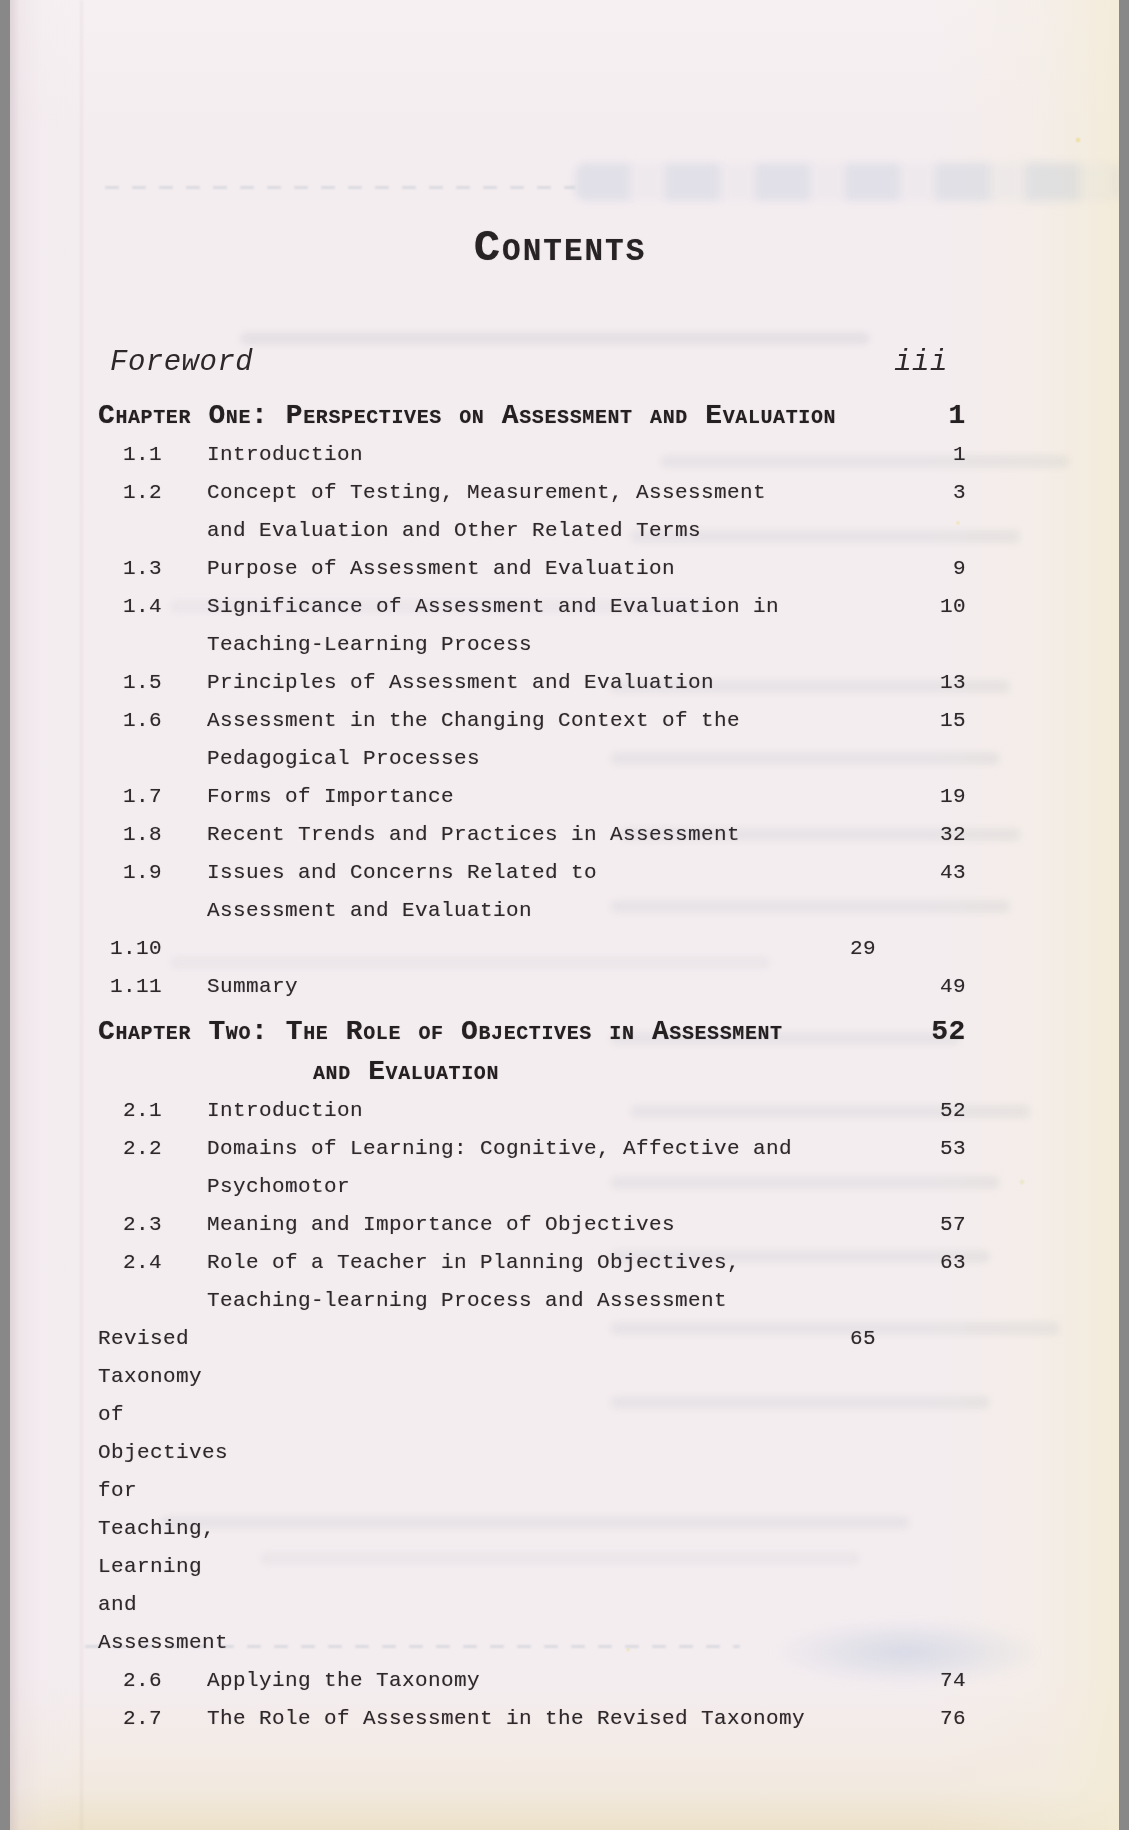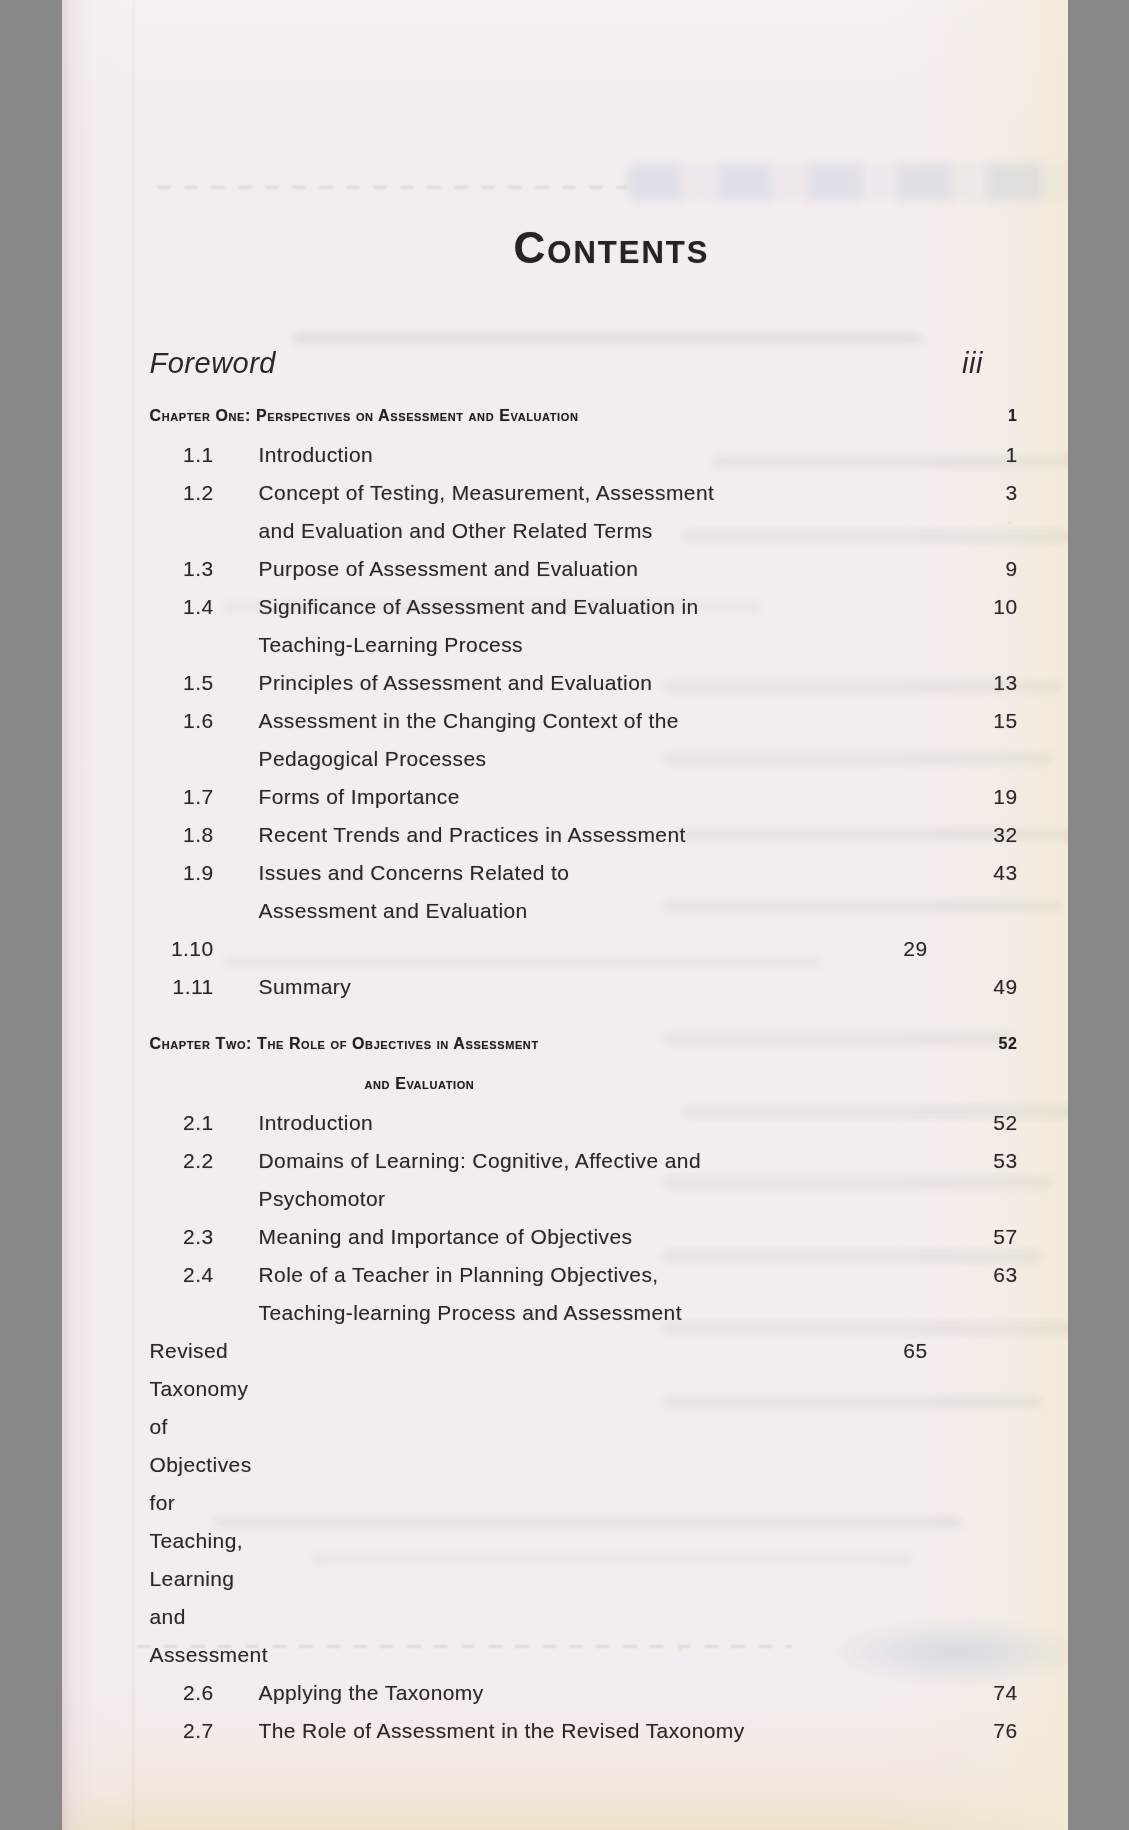--- a/index.html
+++ b/index.html
@@ -1,21 +1,21 @@
 <!DOCTYPE html>
 <html><head>
 <meta charset="utf-8">
 <style>
   html,body { margin:0; padding:0; background:#888; }
   .sheet {
     position:relative;
-    width:1006px; height:1830px;
+    width:1109px; height:1830px;
     margin:0 auto;
     overflow:hidden;
-    font-family:Liberation Sans, sans-serif;
+    font-family:Liberation Mono, monospace;
     color:#2e282b;
     background-color:#f4edf0;
     background-image:
       radial-gradient(5px 5px at 1068px 140px, rgba(230,210,90,.55), transparent 70%),
       radial-gradient(4px 4px at 948px 523px, rgba(235,220,120,.5), transparent 70%),
       radial-gradient(5px 5px at 1012px 1182px, rgba(205,215,120,.35), transparent 70%),
       radial-gradient(4px 4px at 618px 1650px, rgba(230,215,110,.4), transparent 70%),
       linear-gradient(90deg, rgba(205,190,196,.55) 0px, rgba(228,216,222,.35) 10px, rgba(240,232,236,.15) 32px, rgba(240,232,236,0) 75px),
       linear-gradient(270deg, rgba(243,235,213,.85) 0px, rgba(243,236,220,.45) 70px, rgba(243,236,220,0) 190px),
       linear-gradient(0deg, rgba(236,224,196,.9) 0px, rgba(240,230,208,.5) 42px, rgba(240,230,208,0) 150px),
@@ -30,37 +30,37 @@
   .page-title {
     position:absolute; top:222px; left:0; width:1100px;
     text-align:center;
     font-size:44px; line-height:52px; font-weight:bold;
     font-variant:small-caps; letter-spacing:2px;
     color:#272224;
     text-shadow:0 0 1px rgba(45,35,40,.45);
   }
   .toc { position:absolute; left:88px; top:344px; width:868px; }
 
-  .row-grid { display:grid; grid-template-columns:1fr 90px; }
+  .row-grid { display:grid; grid-template-columns:1fr 90px;margin-left:12px; }
   .foreword-row { font-style:italic; font-size:29px; line-height:38px; letter-spacing:.5px; }
   .foreword-page { text-align:center; font-style:italic; }
 
   .chead {
     display:grid; grid-template-columns:1fr 90px;
     font-weight:bold; font-variant:small-caps;
-    font-size:16px; line-height:40px; letter-spacing:.6px;
+    font-size:28px; line-height:40px; letter-spacing:.6px;
     color:#242021;
     text-shadow:0 0 1px rgba(40,30,35,.4);
   }
   .chead-l1, .chead-l2 { display:block; }
   .chead-l2 { padding-left:215px; }
   .chead-l2:empty { display:none; }
   .cpage { text-align:right; font-variant:normal; }
   .chead-one { margin-top:14px; }
-  .chead-two { margin-top:18px; }
+  .chead-two { margin-top:6px; }
 
   .entry {
     display:grid; grid-template-columns:109px 1fr 90px;
     font-size:21px; line-height:38px; letter-spacing:.4px;
     text-shadow:0 0 1px rgba(45,35,40,.35);
   }
   .num { text-align:right; padding-right:45px; box-sizing:border-box; }
   .etitle { white-space:pre-line; }
   .epage { text-align:right; align-self:start; }
 

